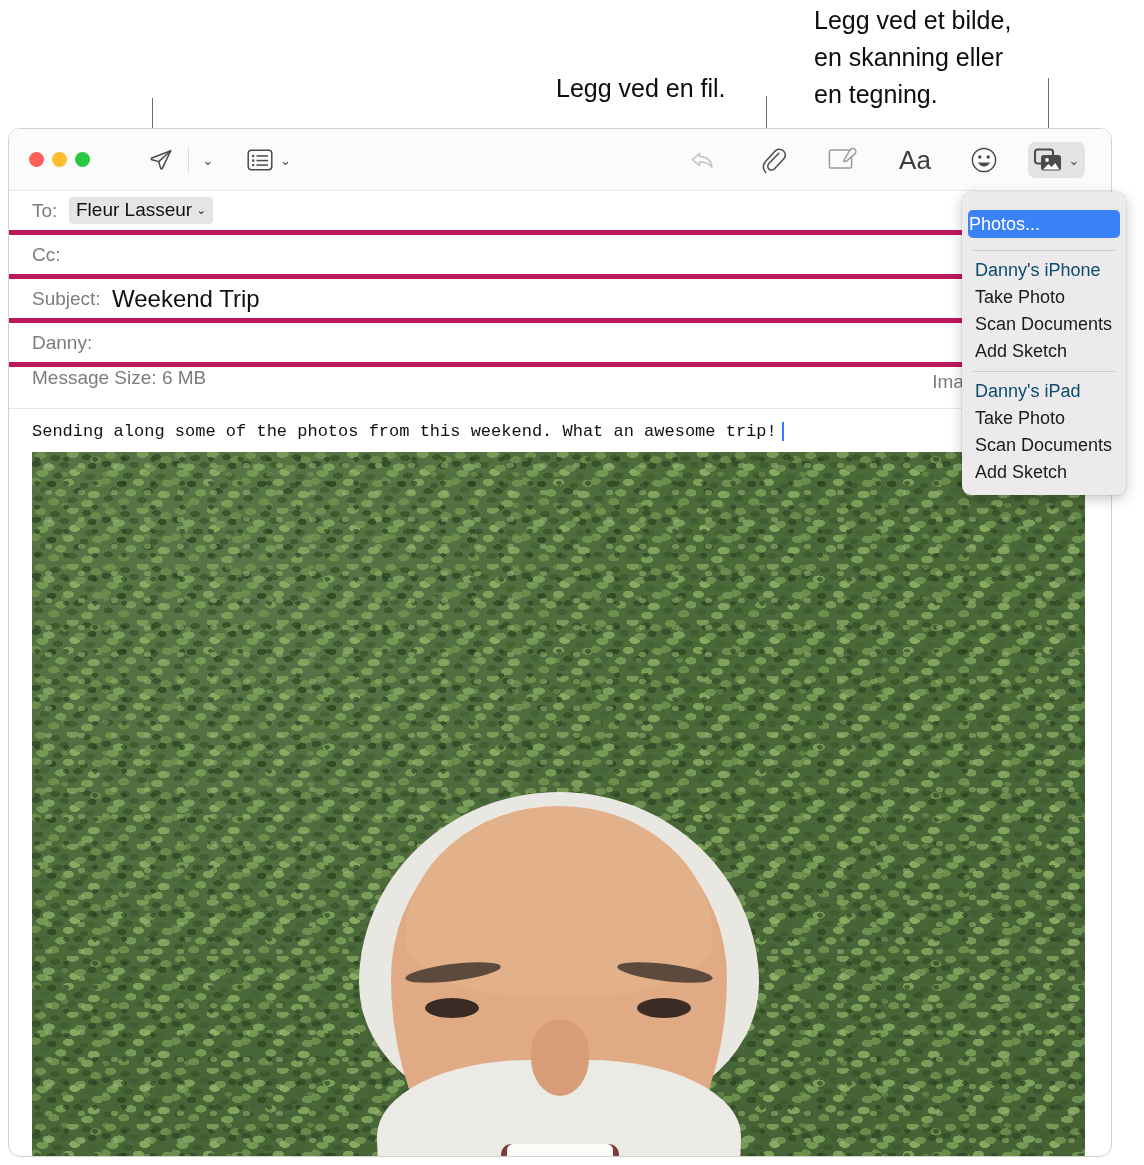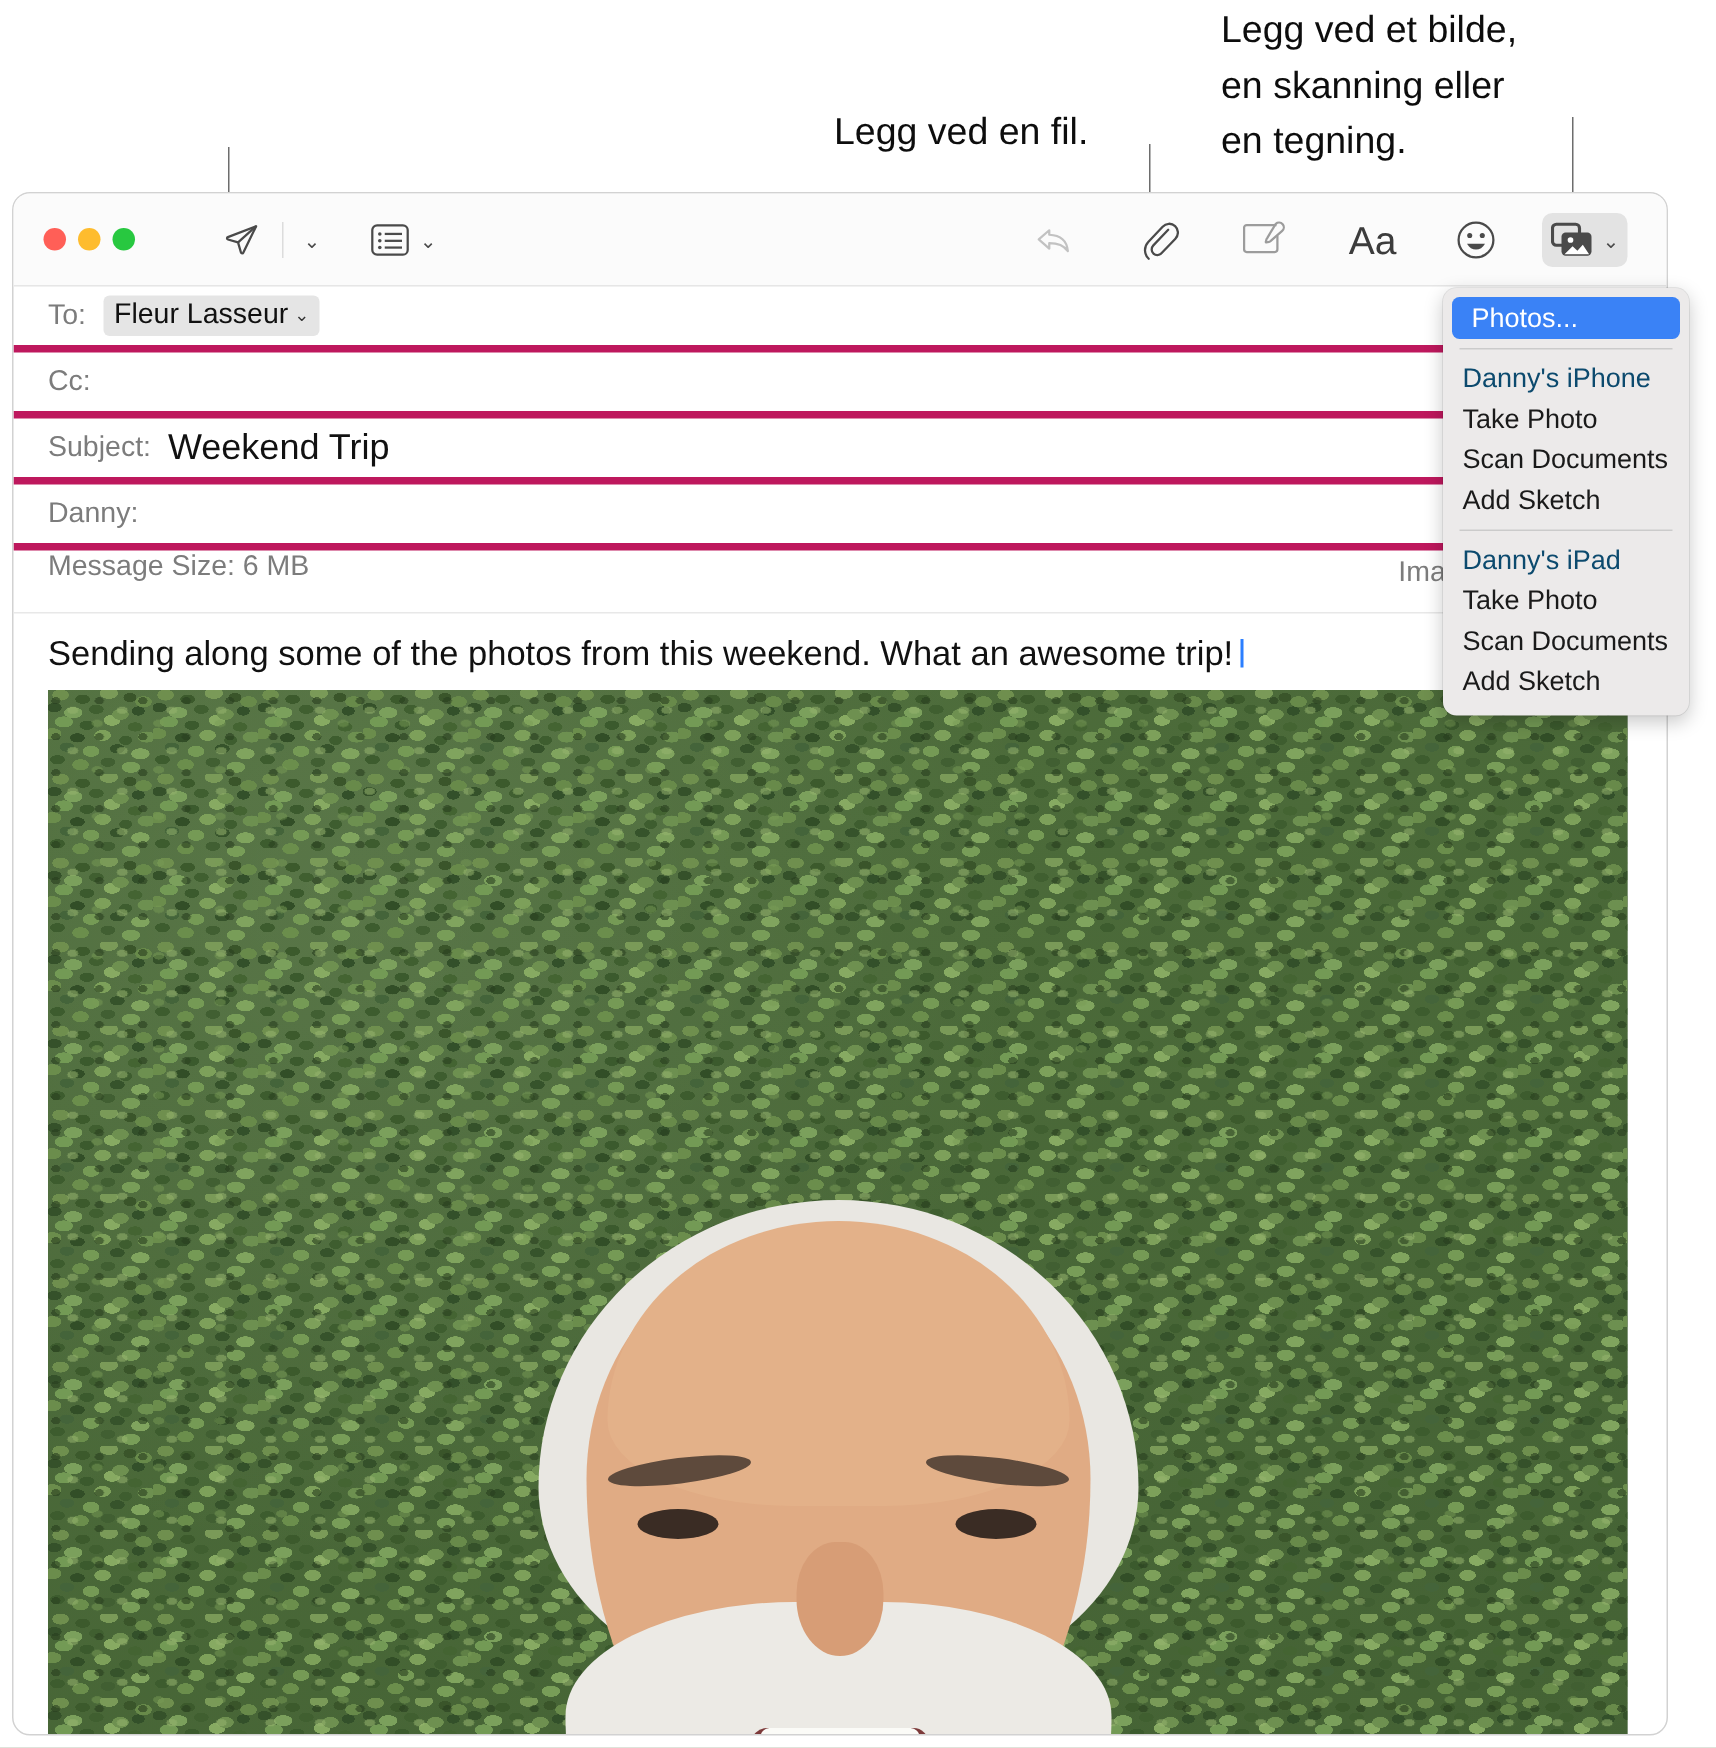--- a/index.html
+++ b/index.html
@@ -92,21 +92,21 @@
   #img-size-label { color: #7c7c7c; font-size: 19px; }
   #img-size-select {
     border: 1px solid #c9c9c9; border-radius: 6px; background: #fff;
     height: 29px; display: flex; align-items: center;
     padding: 0 10px; font-size: 19px; color: #111; white-space: nowrap;
   }
 
   
   #body-text {
     position: relative; padding: 13px 23px 11px 23px;
-    font-size: 23px; color: #111; display: flex; align-items: center;
+    font-size: 17px; color: #111; display: flex; align-items: center; font-family: Liberation Mono, monospace;
   }
   #caret { display: inline-block; width: 2px; height: 19px; background: #2b7fff; margin-left: 5px; }
 
   
   #photo {
     position: relative; margin-left: 23px;
     width: 1053px; height: 900px;
     background: #3f5a32;
     overflow: hidden;
   }
@@ -190,21 +190,21 @@
 
   
   #photo-menu {
     position: absolute; left: 962px; top: 192px;
     width: 164px; padding: 6px 0 9px 0;
     background: #eceaea; border-radius: 9px;
     box-shadow: 0 4px 13px rgba(0,0,0,0.22), 0 0 0 0.5px rgba(0,0,0,0.10);
     z-index: 40;
   }
   .mi { height: 27px; display: flex; align-items: center; padding-left: 13px; font-size: 18px; color: #1a1a1a; }
-  .mi.sel { background: #3a82f6; color: #fff; border-radius: 5px; margin: 0 6px; padding-left: 13px; height: 28px; }
+  .mi.sel { background: #3a82f6; color: #fff; border-radius: 5px; margin: 12px 6px; padding-left: 1px; height: 28px; }
   .mi.hdr { color: #0c4a6e; }
   .msep { height: 1px; background: #cbcbcb; margin: 6px 11px 6px 11px; }
 </style>
 </head>
 <body>
 
 <div id="root">
 
   <div class="leader" id="leader-send"></div>
 

